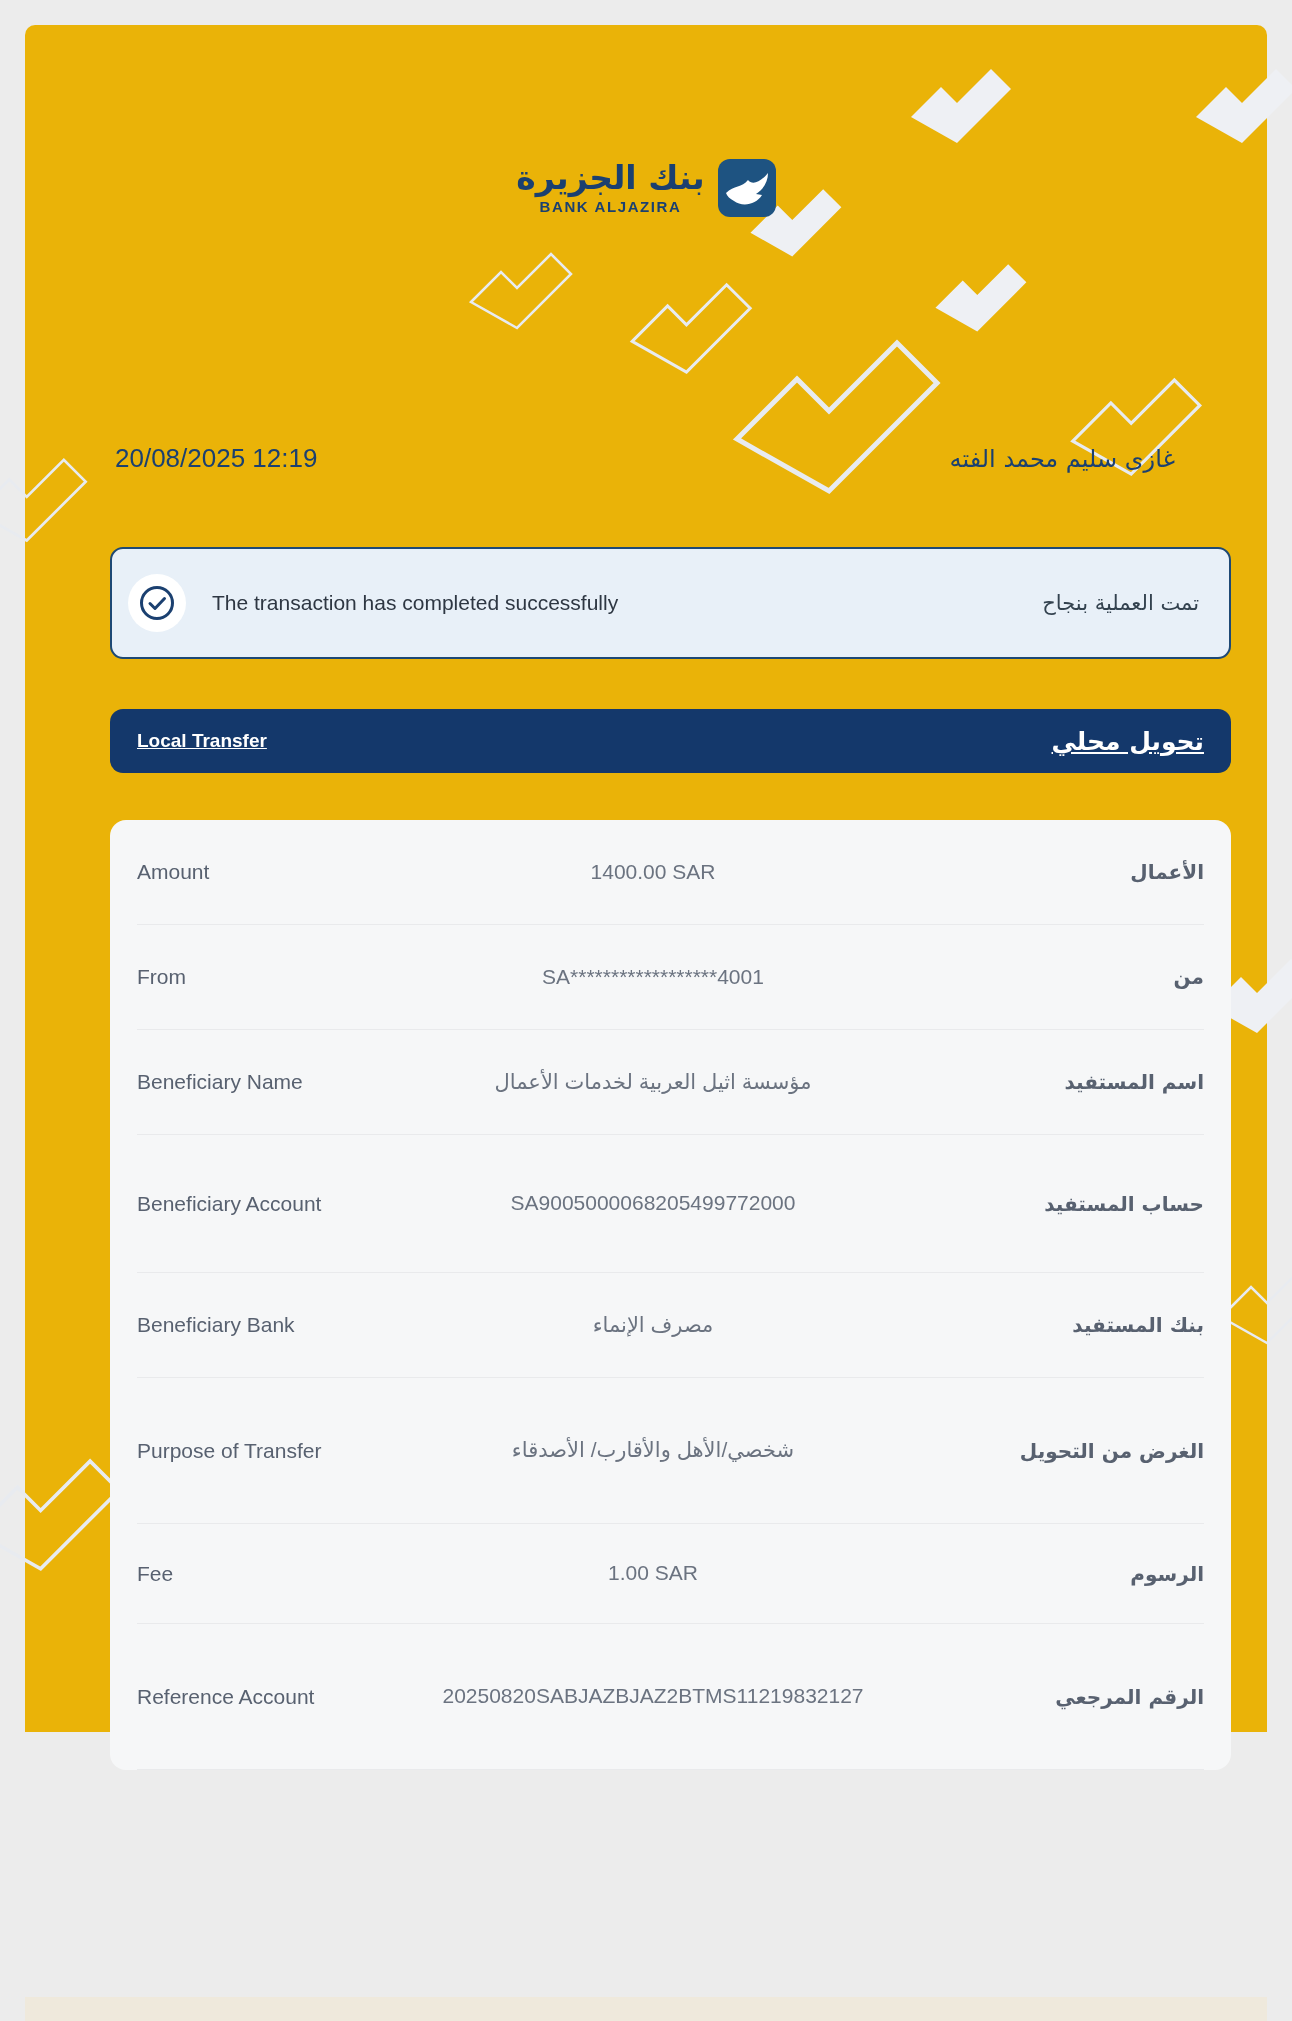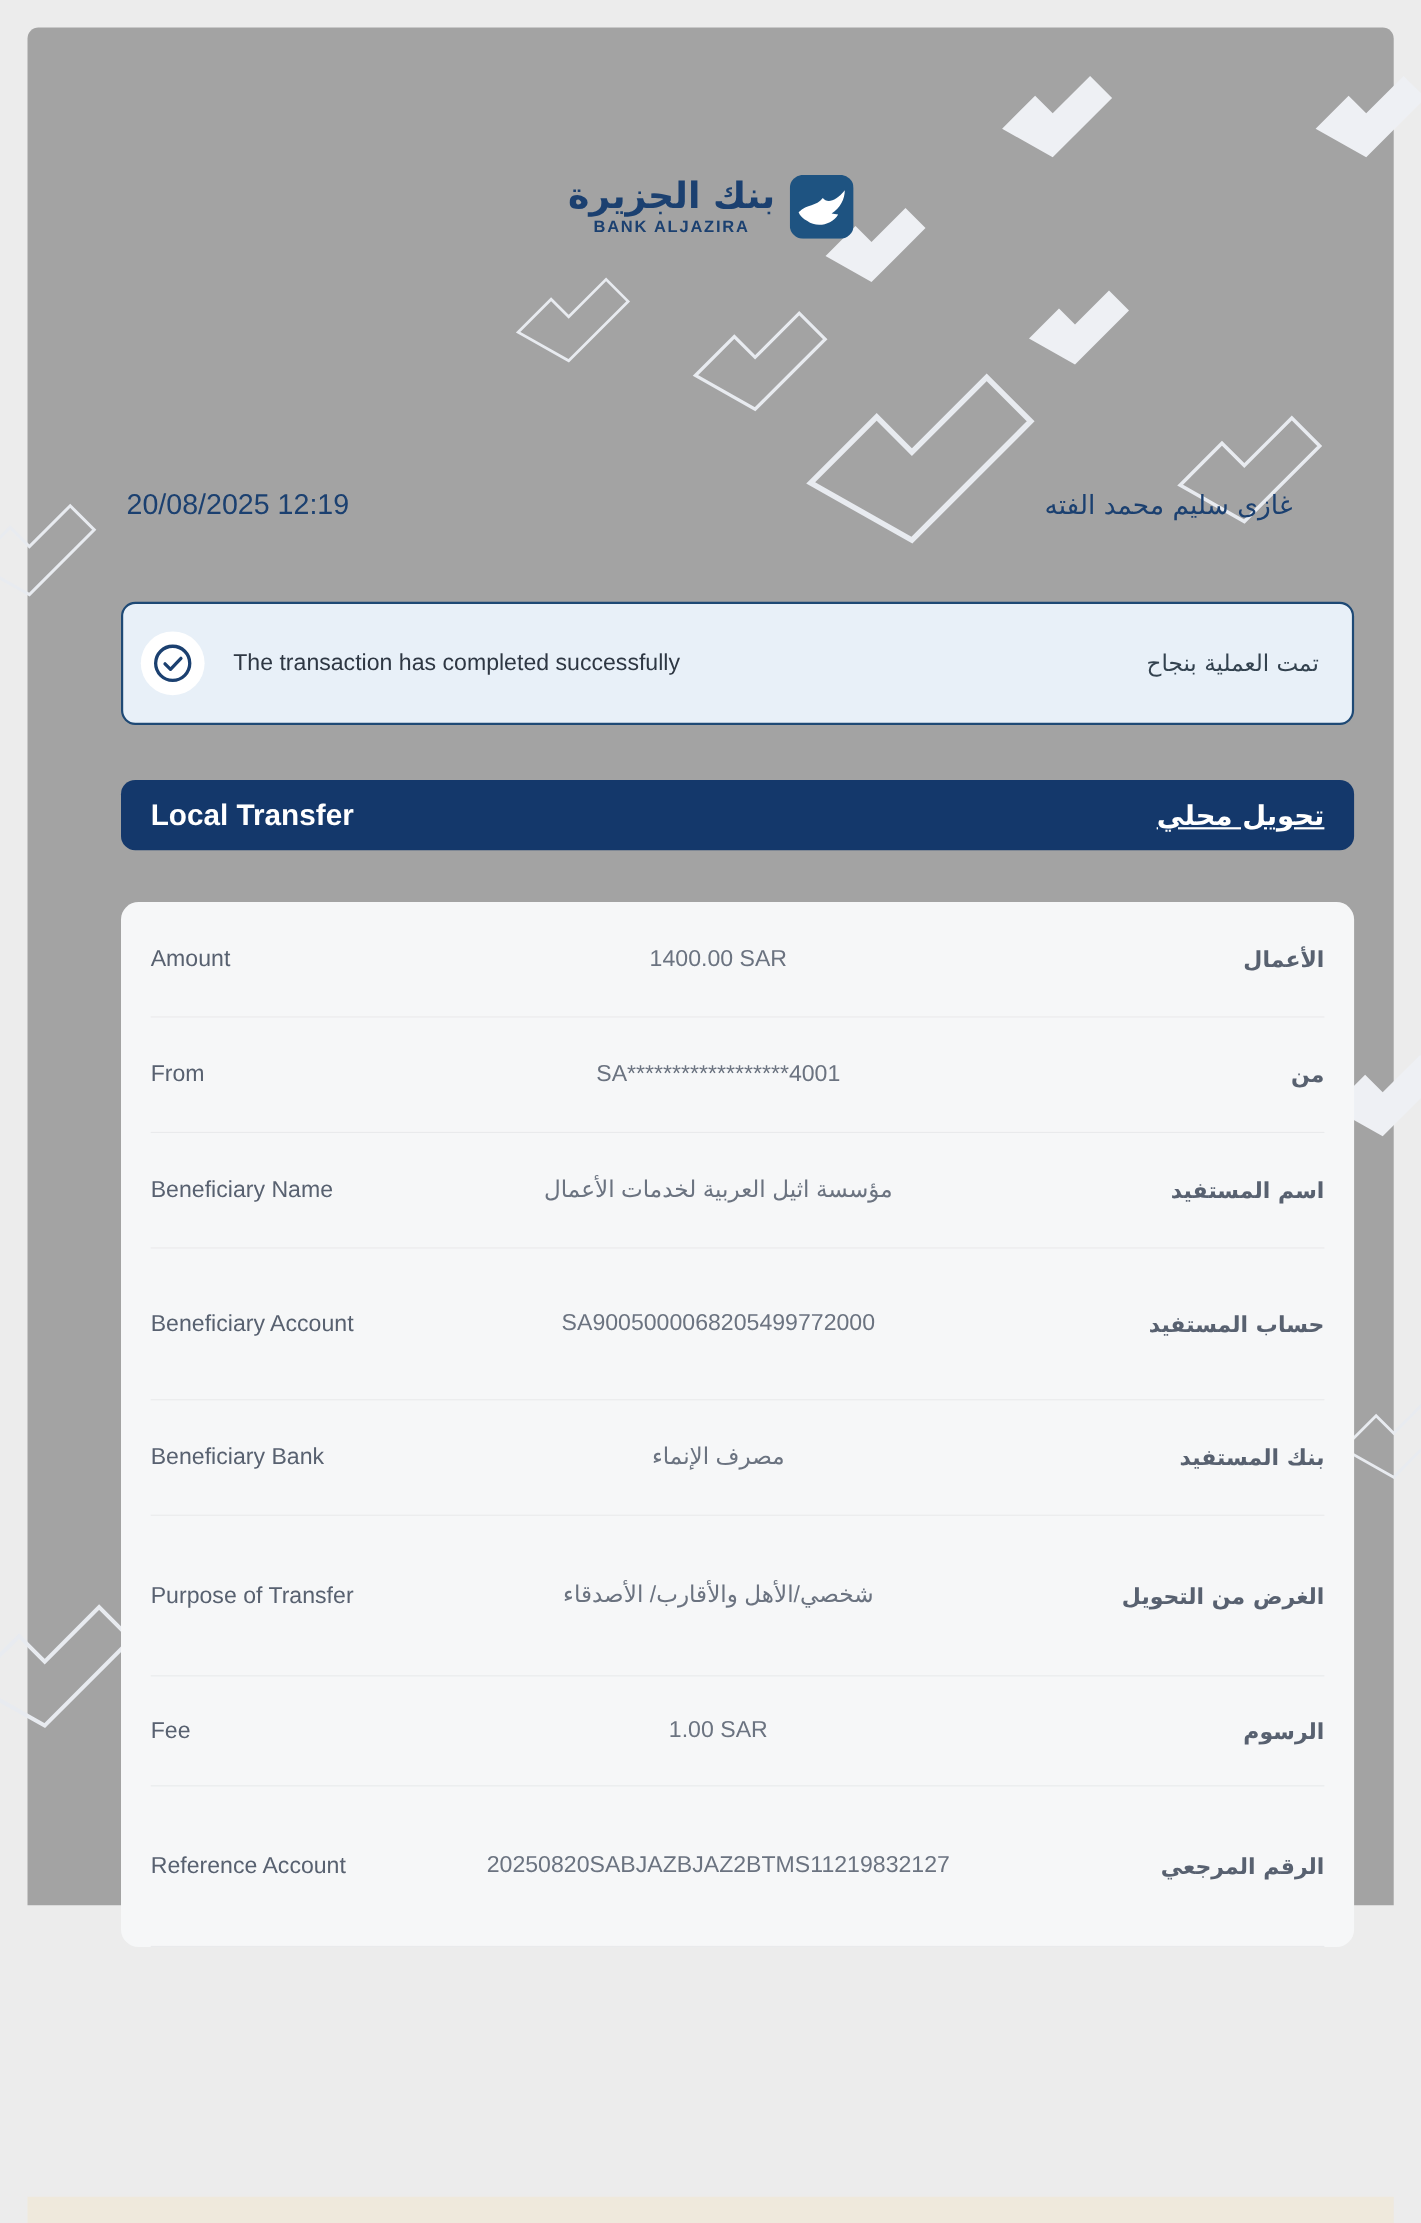--- a/index.html
+++ b/index.html
@@ -1,18 +1,18 @@
 <!DOCTYPE html>
 <html><head>
 <meta charset="utf-8">
 <style>
   * { margin:0; padding:0; box-sizing:border-box; }
   body { background:#e9e9e9; font-family:"Liberation Sans","DejaVu Sans",sans-serif; }
   .page { position:relative; width:1292px; height:2021px; margin:0 auto; background:#ececec; overflow:hidden; }
-  .card { position:absolute; left:25px; top:25px; width:1242px; height:1707px; background:#a3a3a3; border-radius:10px 10px 0 0; }
+  .card { position:absolute; left:25px; top:25px; width:1242px; height:1707px; background:#eab308; border-radius:10px 10px 0 0; }
 
   
   .wm { position:absolute; pointer-events:none; }
   .wm-fill path { fill:#eef0f4; }
   .wm-line path { fill:none; stroke:#e8ebf0; stroke-width:2.5; }
 
   
   .logo { position:absolute; top:134px; left:0; width:100%; display:flex; justify-content:center; align-items:center; gap:13px; }
   .logo-text { display:flex; flex-direction:column; align-items:center; }
   .logo-ar { font-family:"DejaVu Sans",sans-serif; font-weight:bold; font-size:33px; color:#1b4070; line-height:1.05; direction:rtl; }
@@ -28,21 +28,21 @@
   .meta-name { font-family:"DejaVu Sans",sans-serif; font-size:24px; color:#1b4070; direction:rtl; }
 
   
   .banner { position:absolute; top:522px; left:85px; width:1121px; height:112px; background:#e8f0f8; border:2px solid #1e4975; border-radius:13px; display:flex; align-items:center; padding:0 30px 0 16px; }
   .check-wrap { width:58px; height:58px; border-radius:50%; background:#ffffff; display:flex; align-items:center; justify-content:center; flex:0 0 auto; }
   .banner-en { font-size:21px; color:#2e3743; margin-left:26px; }
   .banner-ar { font-family:"DejaVu Sans",sans-serif; font-size:21px; color:#33424f; direction:rtl; margin-left:auto; }
 
   
   .section-bar { position:absolute; top:684px; left:85px; width:1121px; height:64px; background:#14386b; border-radius:13px; display:flex; align-items:center; justify-content:space-between; padding:0 27px; }
-  .section-en { color:#ffffff; font-weight:bold; font-size:27px; }
+  .section-en { color:#ffffff; font-weight:bold; font-size:19px;text-decoration:underline; }
   .section-ar { font-family:"DejaVu Sans",sans-serif; color:#ffffff; font-weight:bold; font-size:25px; direction:rtl;text-decoration:underline; }
 
   
   .details { position:absolute; top:795px; left:85px; width:1121px; background:#f6f7f8; border-radius:16px; padding:0 27px; }
   .row { display:grid; grid-template-columns:205px 1fr 240px; align-items:center; min-height:105px; border-bottom:1px solid #e9eaec; }
   .row:nth-child(4) { min-height:138px; }
   .row:nth-child(6) { min-height:146px; }
   .row:nth-child(7) { min-height:100px; }
   .row:nth-child(8) { min-height:146px; }
   .row:nth-child(9) { min-height:110px; border-bottom:none; }

